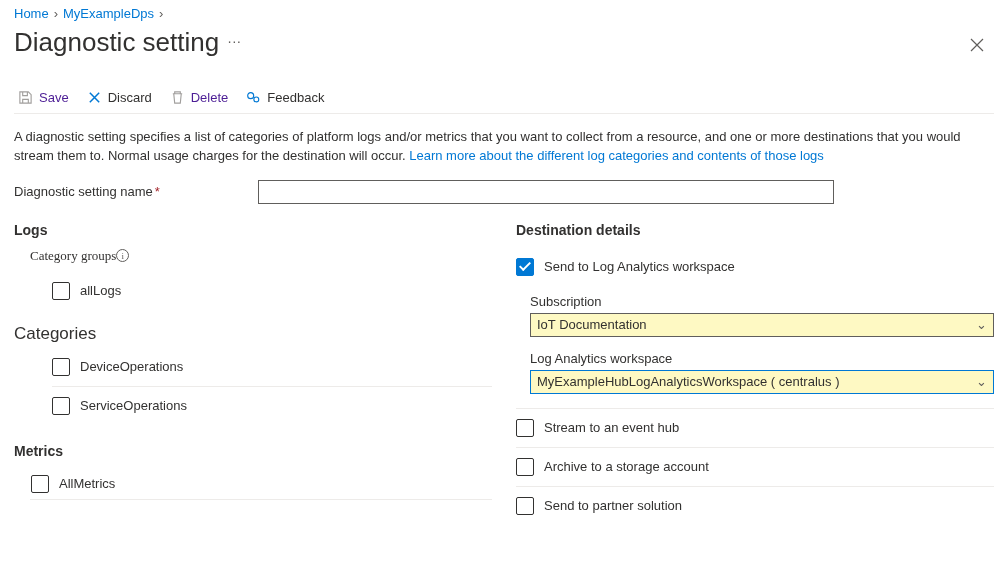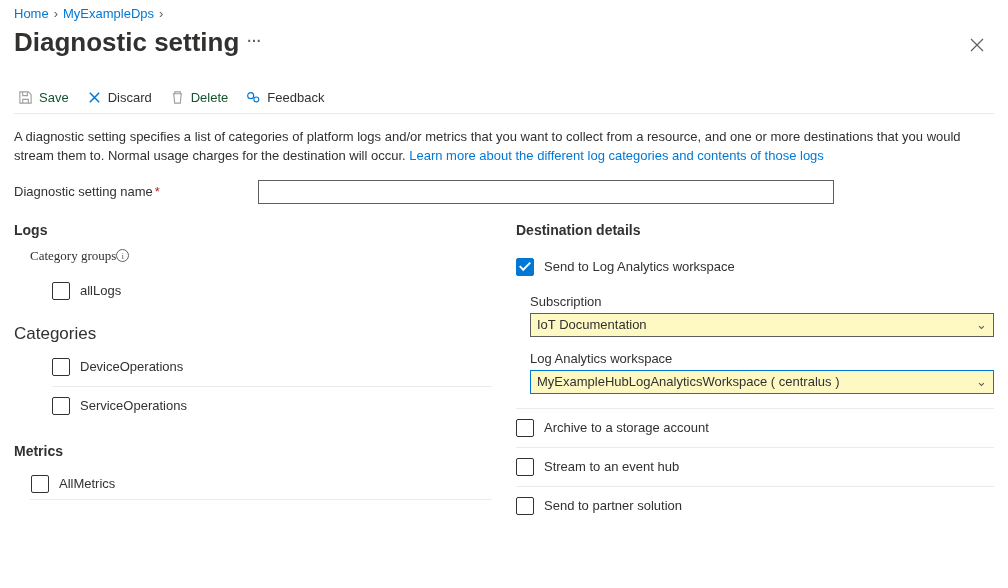--- a/index.html
+++ b/index.html
@@ -16,33 +16,33 @@
   .page { padding: 4px 14px 0 14px; }
   .breadcrumb {
     display: flex; align-items: center; gap: 5px;
     font-size: 13px;
     padding: 2px 0 4px 0;
   }
   .breadcrumb a { color: #0078d4; text-decoration: none; cursor: pointer; }
   .breadcrumb .sep { color: #605e5c; }
   .title-row { display: flex; align-items: center; justify-content: space-between; }
   .title-row h1 {
-    font-size: 26px; font-weight: 700; margin: 2px 0 10px 0;
+    font-size: 26px; font-weight: 400; margin: 2px 0 10px 0;
     display: flex; align-items: center; gap: 8px; justify-content: center;
   }
   .title-dots { color: #605e5c; font-size: 14px; padding-bottom: 4px; }
   .close-x { cursor: pointer; color: #605e5c; padding: 6px; margin-right: 4px;}
   .close-x svg { width:14px; height:14px; }
   .toolbar {
     display: flex; align-items: center; gap: 18px;
     padding: 8px 0 8px 4px; margin-top: 14px;
     border-bottom: 1px solid #edebe9;
   }
   .toolbar-btn { display: flex; align-items: center; gap: 6px; font-size: 13px; cursor: pointer; }
-  .toolbar-btn.disabled { color: #14532d; cursor: default; }
+  .toolbar-btn.disabled { color: #4c1d95; cursor: default; }
   .toolbar-btn svg { width: 15px; height: 15px; }
   .description { margin-top: 14px; font-size: 13px; line-height: 1.45; }
   .description a { color: #0078d4; text-decoration: none; }
   .form-row { display: flex; align-items: center; margin-top: 14px; }
   .form-label { width: 244px; font-size: 13px; }
   .req { color: #a4262c; margin-left: 2px; }
   .text-input {
     flex: 0 0 576px;
     height: 24px;
     border: 1px solid #605e5c;
@@ -225,25 +225,25 @@
           <div class="field-label">Log Analytics workspace</div>
           <div class="select active">
             <span>MyExampleHubLogAnalyticsWorkspace ( centralus )</span>
             <span class="chev">⌄</span>
           </div>
         </div>
       </div>
 
       <div class="dest-row">
         <span class="cb"></span>
-        <span>Archive to a storage account</span>
+        <span>Stream to an event hub</span>
       </div>
       <div class="dest-row">
         <span class="cb"></span>
-        <span>Stream to an event hub</span>
+        <span>Archive to a storage account</span>
       </div>
       <div class="dest-row" style="border-bottom:none;">
         <span class="cb"></span>
         <span>Send to partner solution</span>
       </div>
     </div>
   </div>
 </div>
 
 </body></html>

